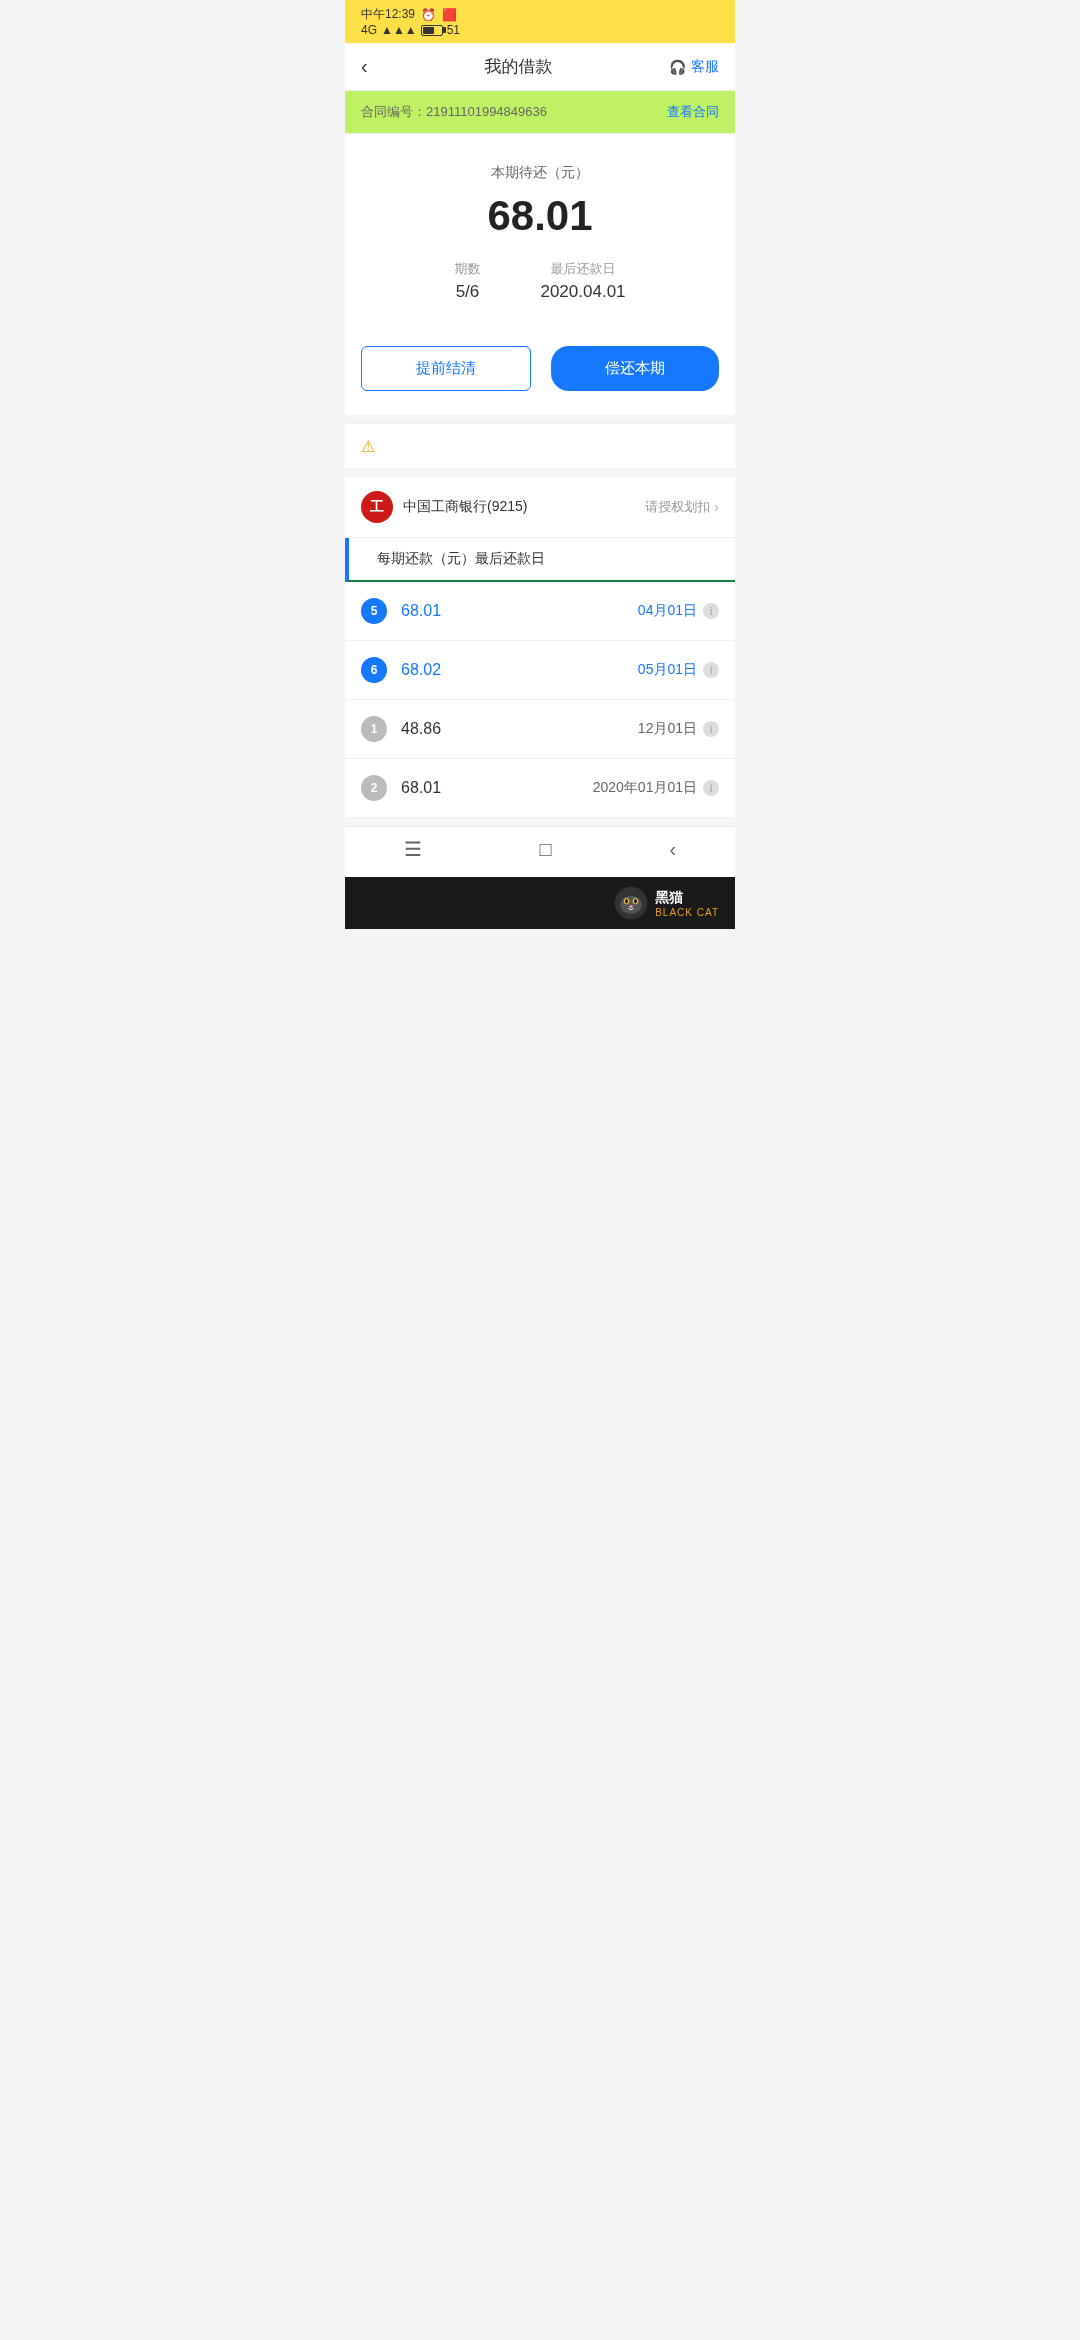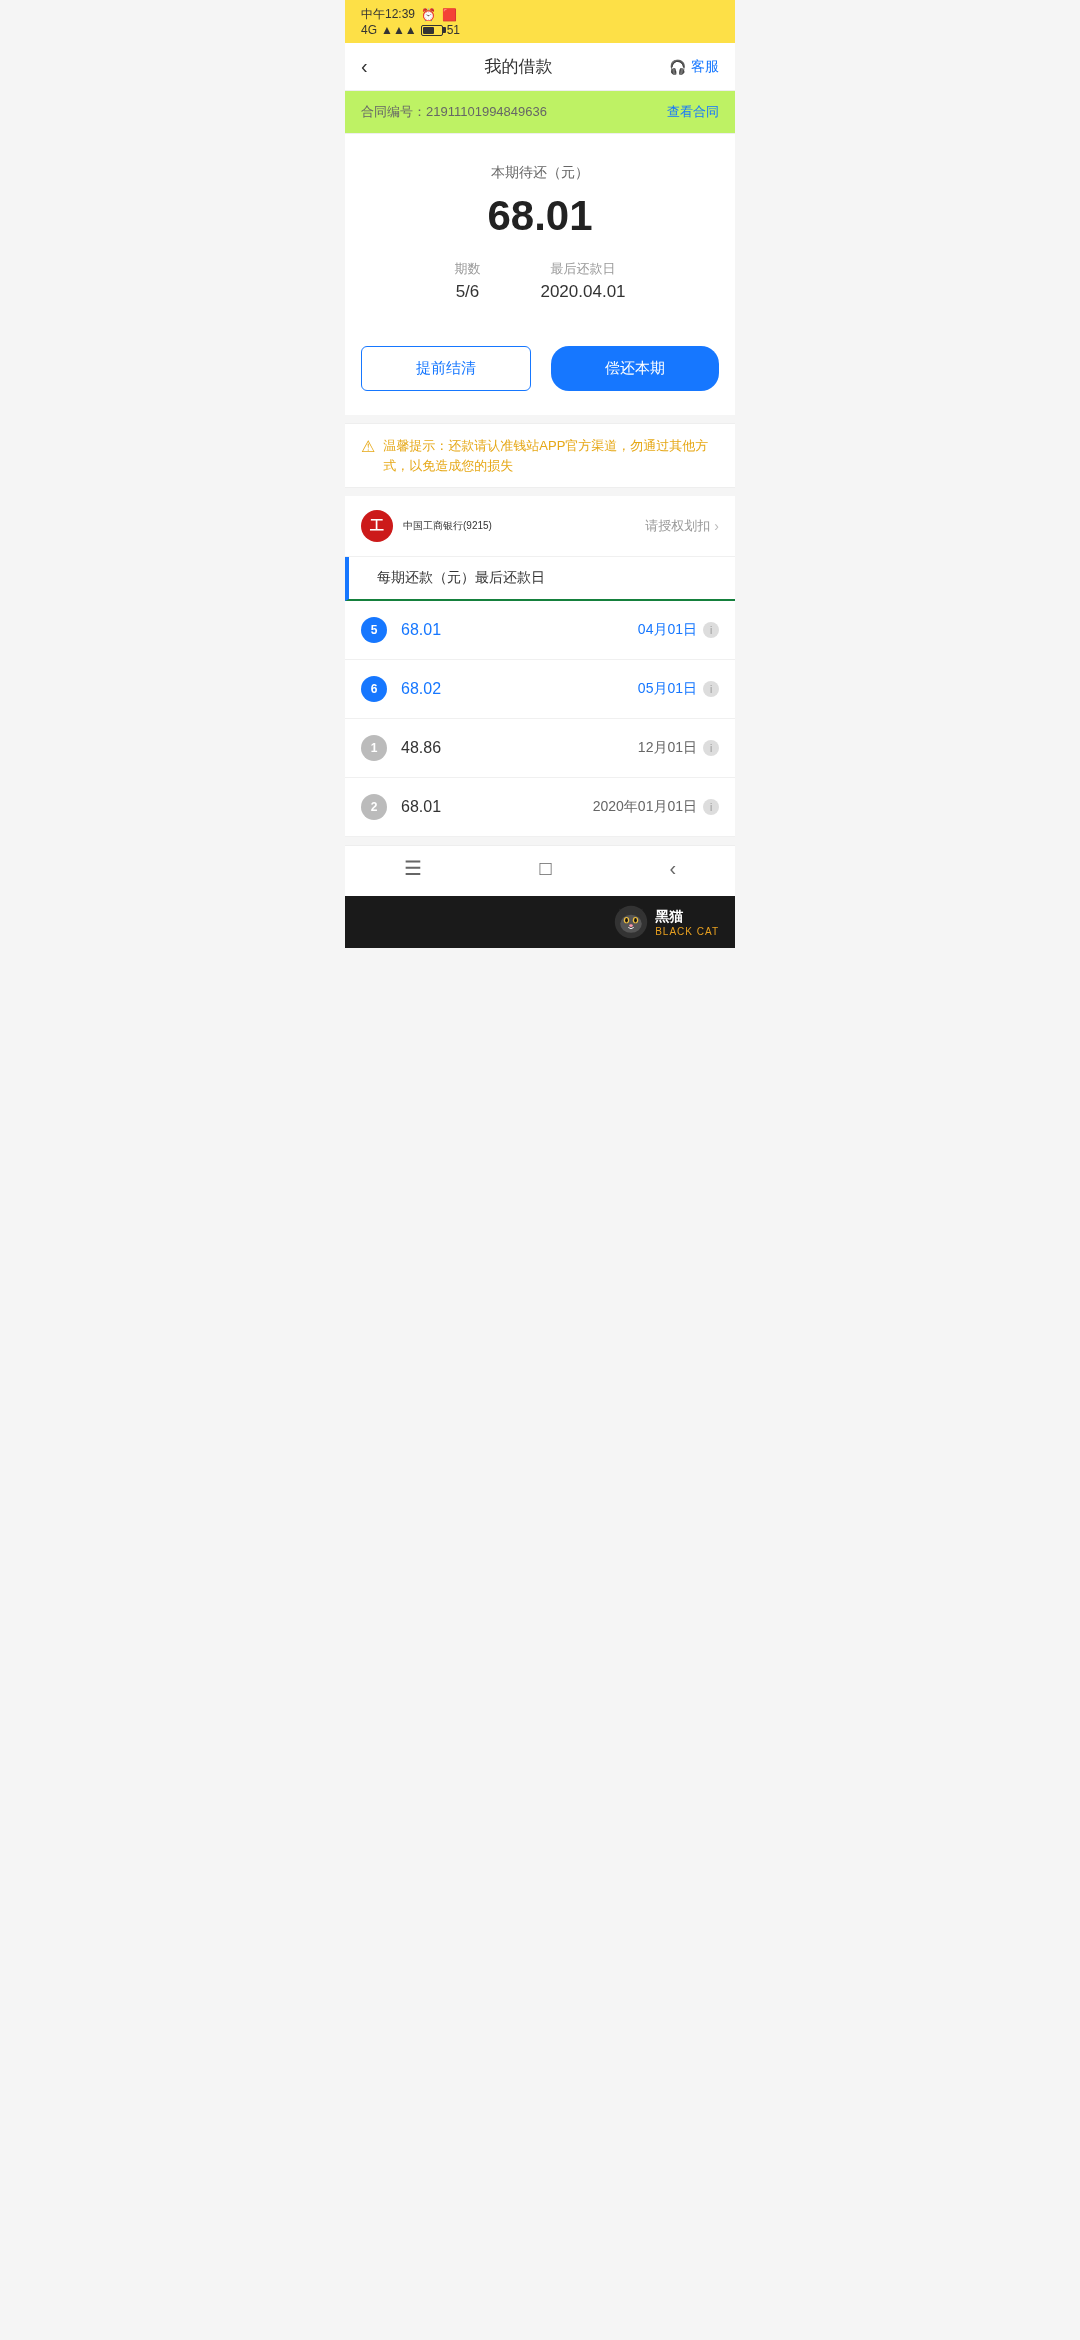--- a/index.html
+++ b/index.html
@@ -177,21 +177,21 @@
       height: 32px;
       border-radius: 50%;
       background: #cc1a1a;
       display: flex;
       align-items: center;
       justify-content: center;
       color: #fff;
       font-size: 14px;
       font-weight: bold;
     }
-    .bank-name { font-size: 10px; color: #333; }
+    .bank-name { font-size: 14px; color: #333; }
     .bank-right { display: flex; align-items: center; gap: 4px; color: #999; font-size: 13px; }
     .chevron { color: #bbb; font-size: 14px; }
 
     
     .table-header {
       background: #fff;
       display: flex;
       padding: 12px 28px;
       border-left: 4px solid #1677ff;
       border-bottom: 2px solid #15803d;
@@ -333,21 +333,20 @@
   </div>
 </div>
 
 <div class="button-row">
   <button class="btn-outline">提前结清</button>
   <button class="btn-solid">偿还本期</button>
 </div>
 
 <div class="warning-bar">
   <span class="warning-icon">⚠</span>
-  <span class="warning-text">温馨提示：还款请认准钱站APP官方渠道，勿通过其他方式，以免造成您的损失</span>
 </div>
 
 <div class="bank-row">
   <div class="bank-left">
     <div class="bank-icon">工</div>
     <span class="bank-name">中国工商银行(9215)</span>
   </div>
   <div class="bank-right">
     <span>请授权划扣</span>
     <span class="chevron">›</span>

